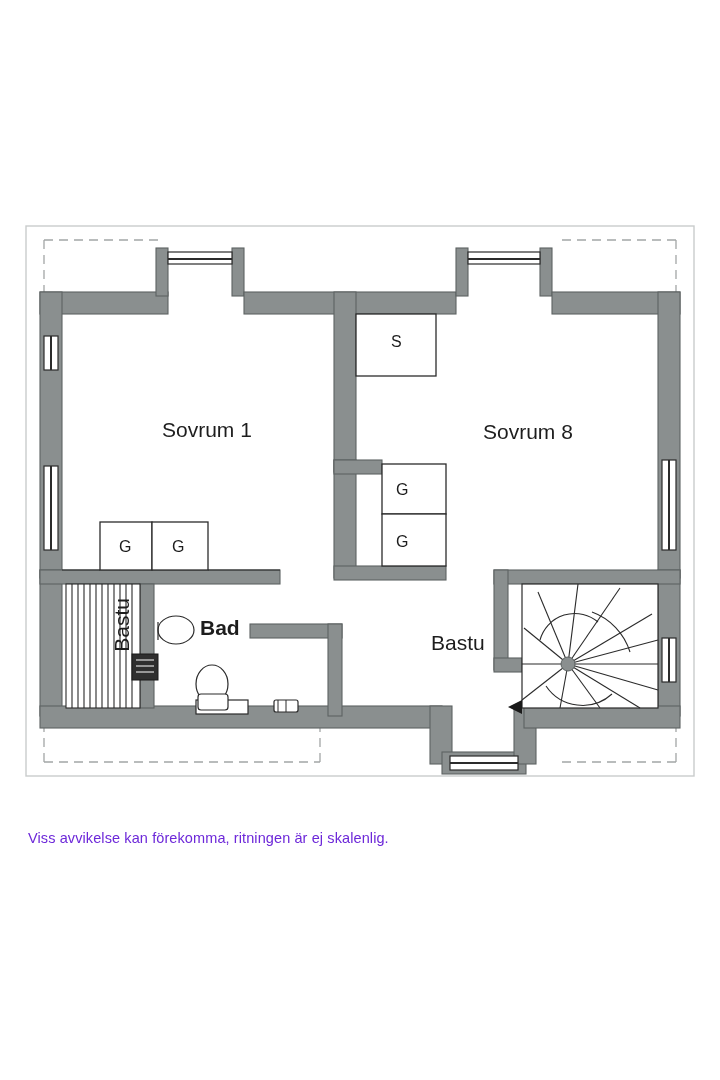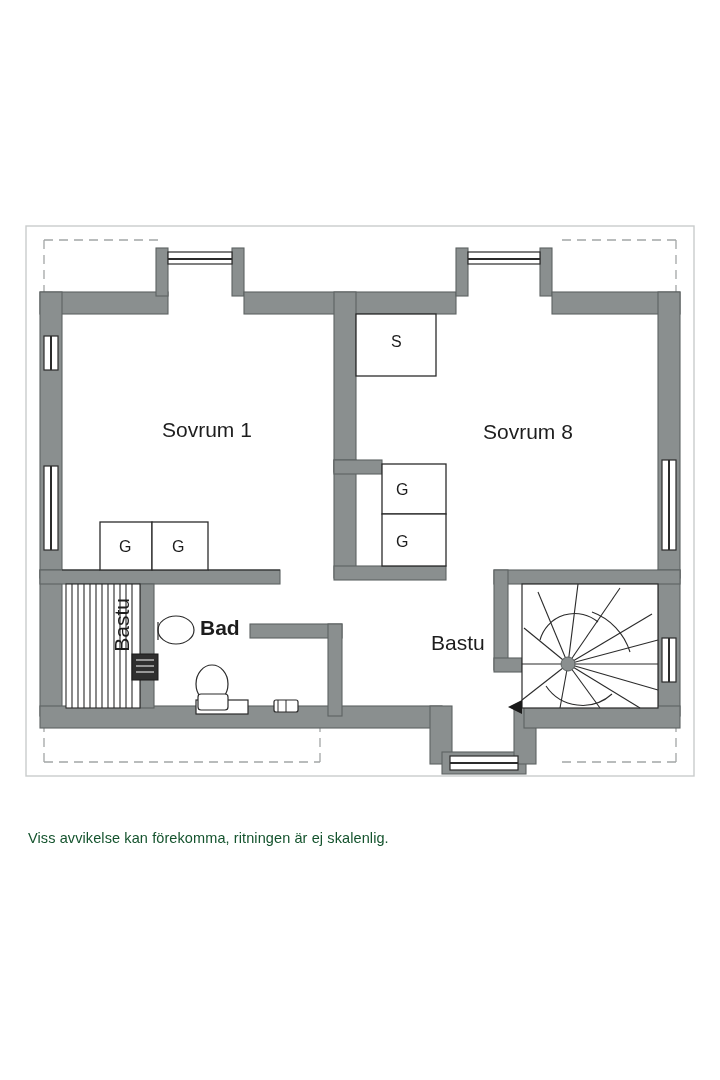--- a/index.html
+++ b/index.html
@@ -41,21 +41,21 @@
     writing-mode: vertical-rl;
     transform: rotate(180deg);
     font-size: 21px;
   }
 
   #disclaimer {
     position: absolute;
     left: 28px;
     top: 830px;
     font-size: 14.5px;
-    color: #14532d;
+    color: #6d28d9;
     letter-spacing: 0.1px;
   }
 </style>
 </head>
 <body>
 
 <svg id="floorplan" viewBox="0 0 720 1080" width="720" height="1080" xmlns="http://www.w3.org/2000/svg">
 
   <g>
     <rect x="26" y="226" width="668" height="550" fill="none" stroke="#c9cccc" stroke-width="1.4"></rect>

